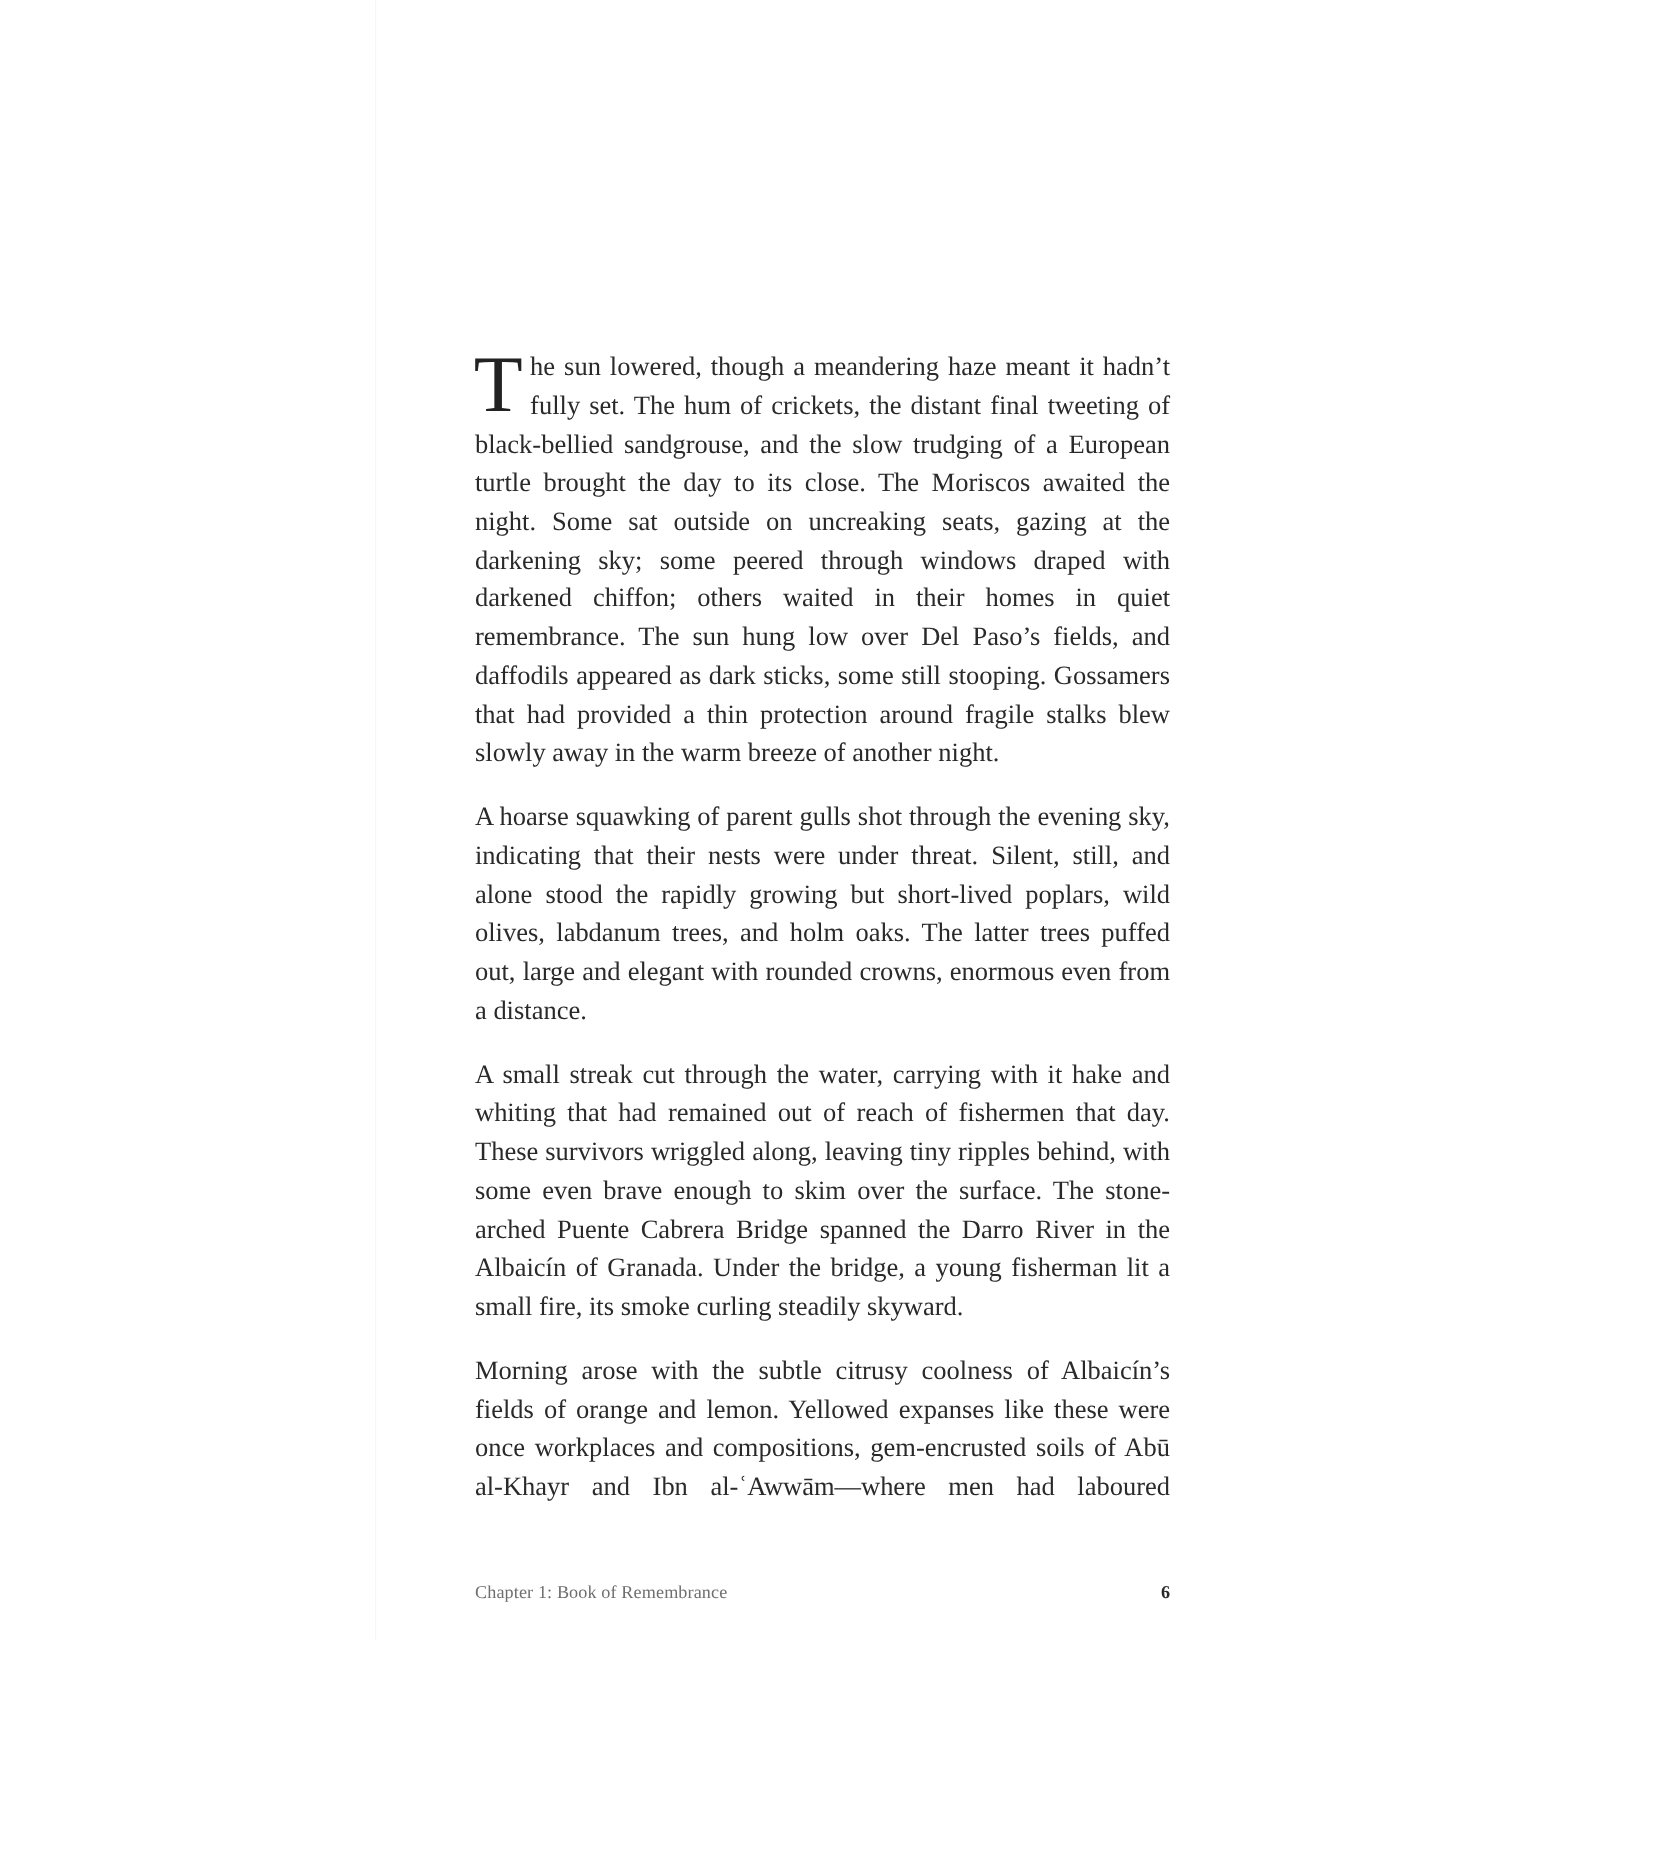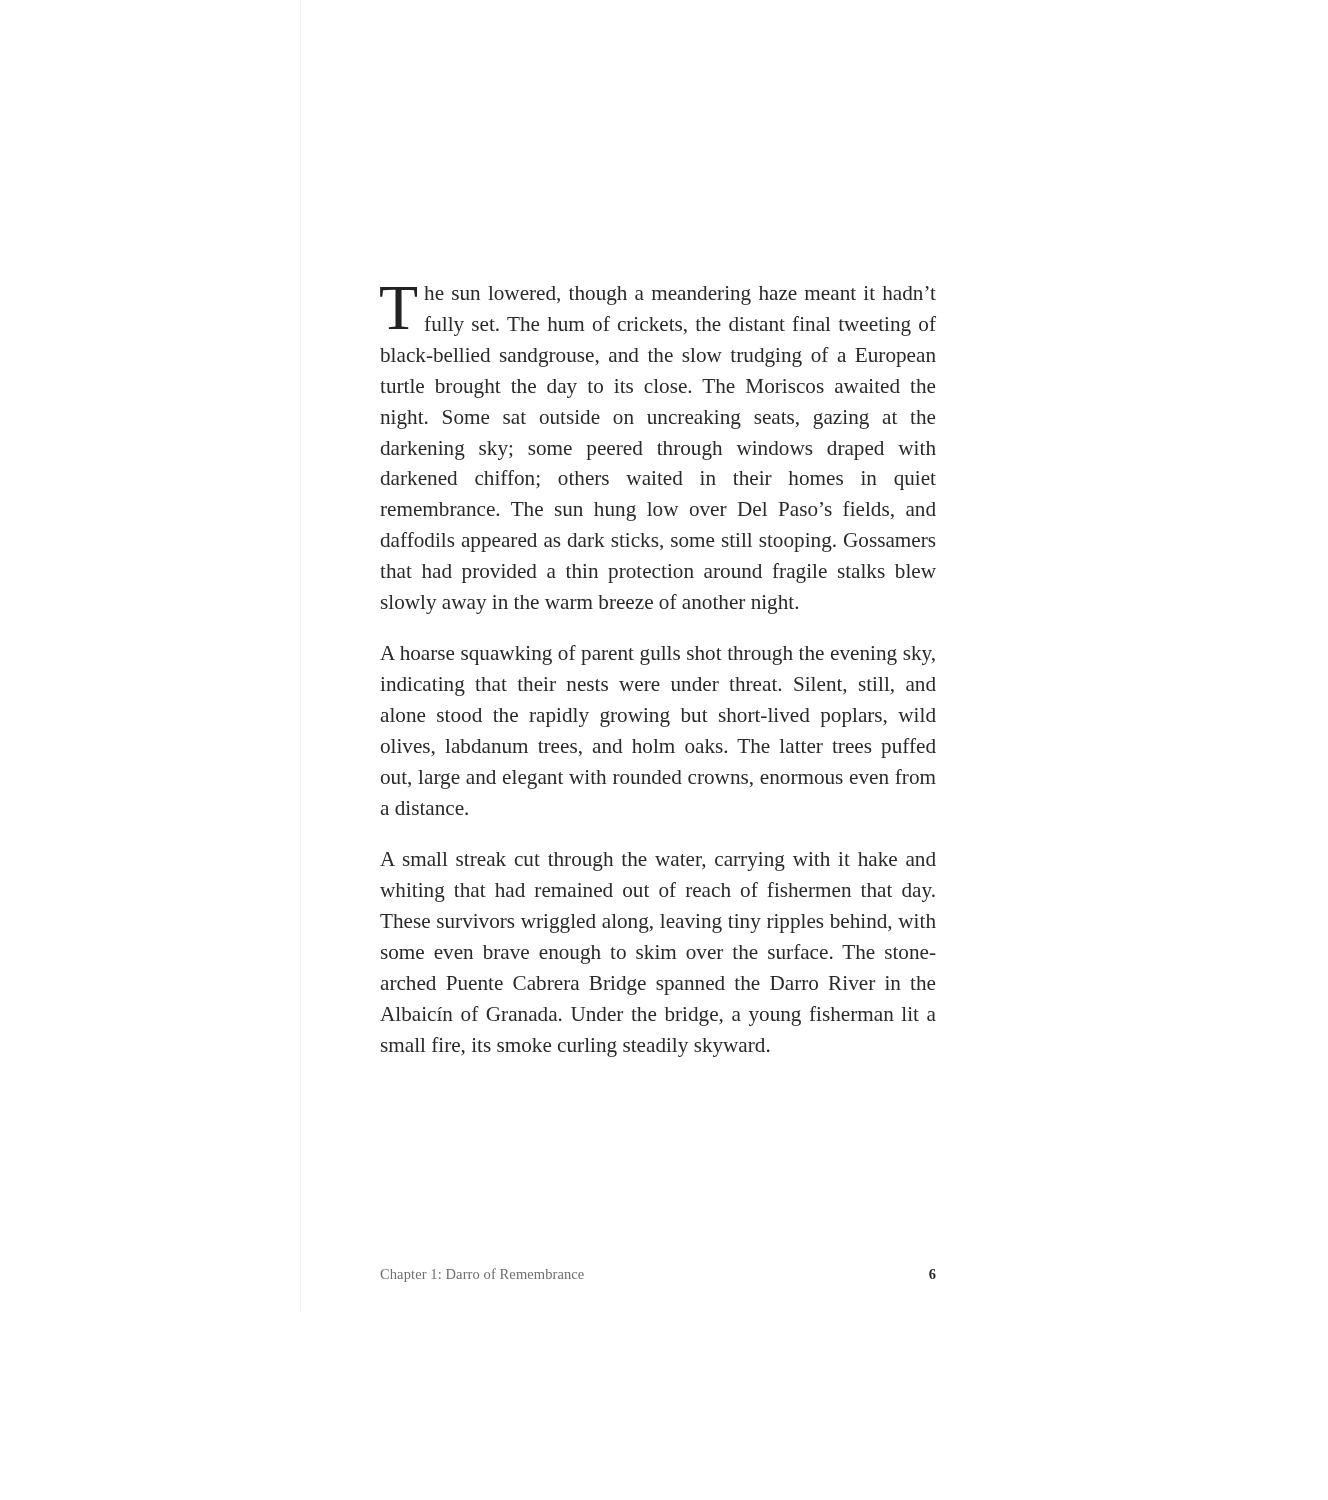--- a/index.html
+++ b/index.html
@@ -75,18 +75,19 @@
 </style>
 </head>
 <body>
 
 <div class="page"></div>
 
 <div class="text-block">
   <p class="para"><span class="drop-cap">T</span><span>he sun lowered, though a meandering haze meant it hadn’t fully set. The hum of crickets, the distant final tweeting of black-bellied sandgrouse, and the slow trudging of a European turtle brought the day to its close. The Moriscos awaited the night. Some sat outside on uncreaking seats, gazing at the darkening sky; some peered through windows draped with darkened chiffon; others waited in their homes in quiet remembrance. The sun hung low over Del Paso’s fields, and daffodils appeared as dark sticks, some still stooping. Gossamers that had provided a thin protection around fragile stalks blew slowly away in the warm breeze of another night.</span></p>
   <p class="para">A hoarse squawking of parent gulls shot through the evening sky, indicating that their nests were under threat. Silent, still, and alone stood the rapidly growing but short-lived poplars, wild olives, labdanum trees, and holm oaks. The latter trees puffed out, large and elegant with rounded crowns, enormous even from a distance.</p>
   <p class="para">A small streak cut through the water, carrying with it hake and whiting that had remained out of reach of fishermen that day. These survivors wriggled along, leaving tiny ripples behind, with some even brave enough to skim over the surface. The stone-arched Puente Cabrera Bridge spanned the Darro River in the Albaicín of Granada. Under the bridge, a young fisherman lit a small fire, its smoke curling steadily skyward.</p>
+  <p class="para" style="text-align-last: justify;">Morning arose with the subtle citrusy coolness of Albaicín’s fields of orange and lemon. Yellowed expanses like these were once workplaces and compositions, gem-encrusted soils of Abū al-Khayr and Ibn al-ʿAwwām—where men had laboured</p>
 </div>
 
 <div class="footer">
-  <span class="running-head">Chapter 1: Darro of Remembrance</span>
+  <span class="running-head">Chapter 1: Book of Remembrance</span>
   <span class="folio">6</span>
 </div>
 
 </body></html>

